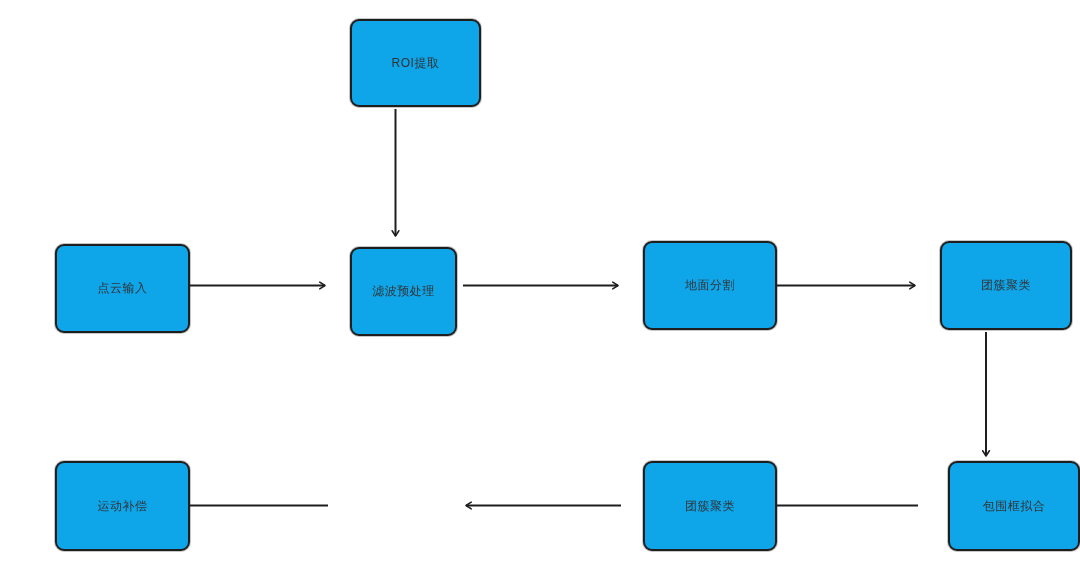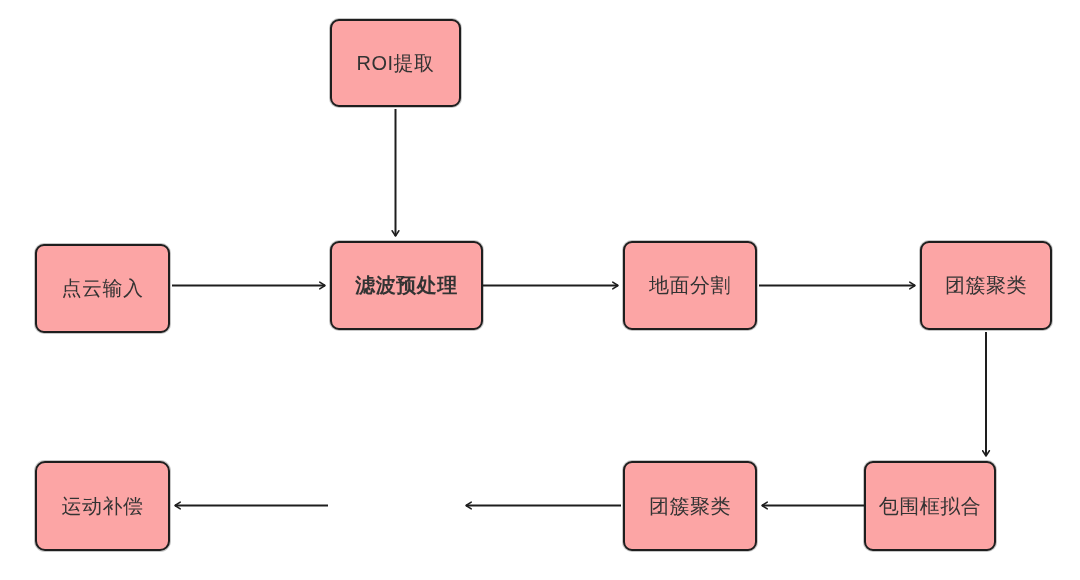--- a/index.html
+++ b/index.html
@@ -19,42 +19,43 @@
     position: absolute;
     left: 0;
     top: 0;
     width: 1080px;
     height: 580px;
     pointer-events: none;
   }
   .node {
     position: absolute;
     box-sizing: border-box;
-    background: #fca5a5;
+    background: #0ea5e9;
     border: 2px solid #1e1e1e;
     border-radius: 9px;
     box-shadow: 0 0 0 1px rgba(30,30,30,0.25);
     display: flex;
     align-items: center;
     justify-content: center;
-    font-size: 20px;
+    font-size: 12px;
     color: #333333;
     letter-spacing: 0.5px;
     text-align: center;
+    margin-left: 20px;
   }
   
   .pos-roi          { left: 330px; top: 19px;  width: 131px; height: 88px; }
   .pos-input        { left: 35px;  top: 244px; width: 135px; height: 89px; }
-  .pos-filter       { left: 330px; top: 241px; width: 153px; height: 89px; font-weight: bold; }
+  .pos-filter       { left: 330px; top: 247px; width: 107px; height: 89px; }
   .pos-ground       { left: 623px; top: 241px; width: 134px; height: 89px; }
   .pos-cluster      { left: 920px; top: 241px; width: 132px; height: 89px; }
-  .pos-bbox         { left: 864px; top: 461px; width: 132px; height: 90px; }
+  .pos-bbox         { left: 928px; top: 461px; width: 132px; height: 90px; }
   .pos-recognition  { left: 623px; top: 461px; width: 134px; height: 90px; }
   .pos-tracking     { left: 330px; top: 461px; width: 131px; height: 90px; }
-  .pos-compensation { left: 35px;  top: 461px; width: 135px; height: 90px; border-radius: 10px; }
+  .pos-compensation { left: 35px;  top: 461px; width: 135px; height: 90px; }
 </style>
 </head>
 <body>
 
 <div class="canvas">
 
   <svg class="edges-layer" width="1080" height="580" viewBox="0 0 1080 580" xmlns="http://www.w3.org/2000/svg">
     <defs>
       <marker id="chev" viewBox="0 0 12 12" refX="9.5" refY="6" markerWidth="9" markerHeight="9" orient="auto" markerUnits="userSpaceOnUse">
         <path d="M2.5,1.5 L9.5,6 L2.5,10.5" fill="none" stroke="#1e1e1e" stroke-width="2" stroke-linecap="round" stroke-linejoin="round"></path>

